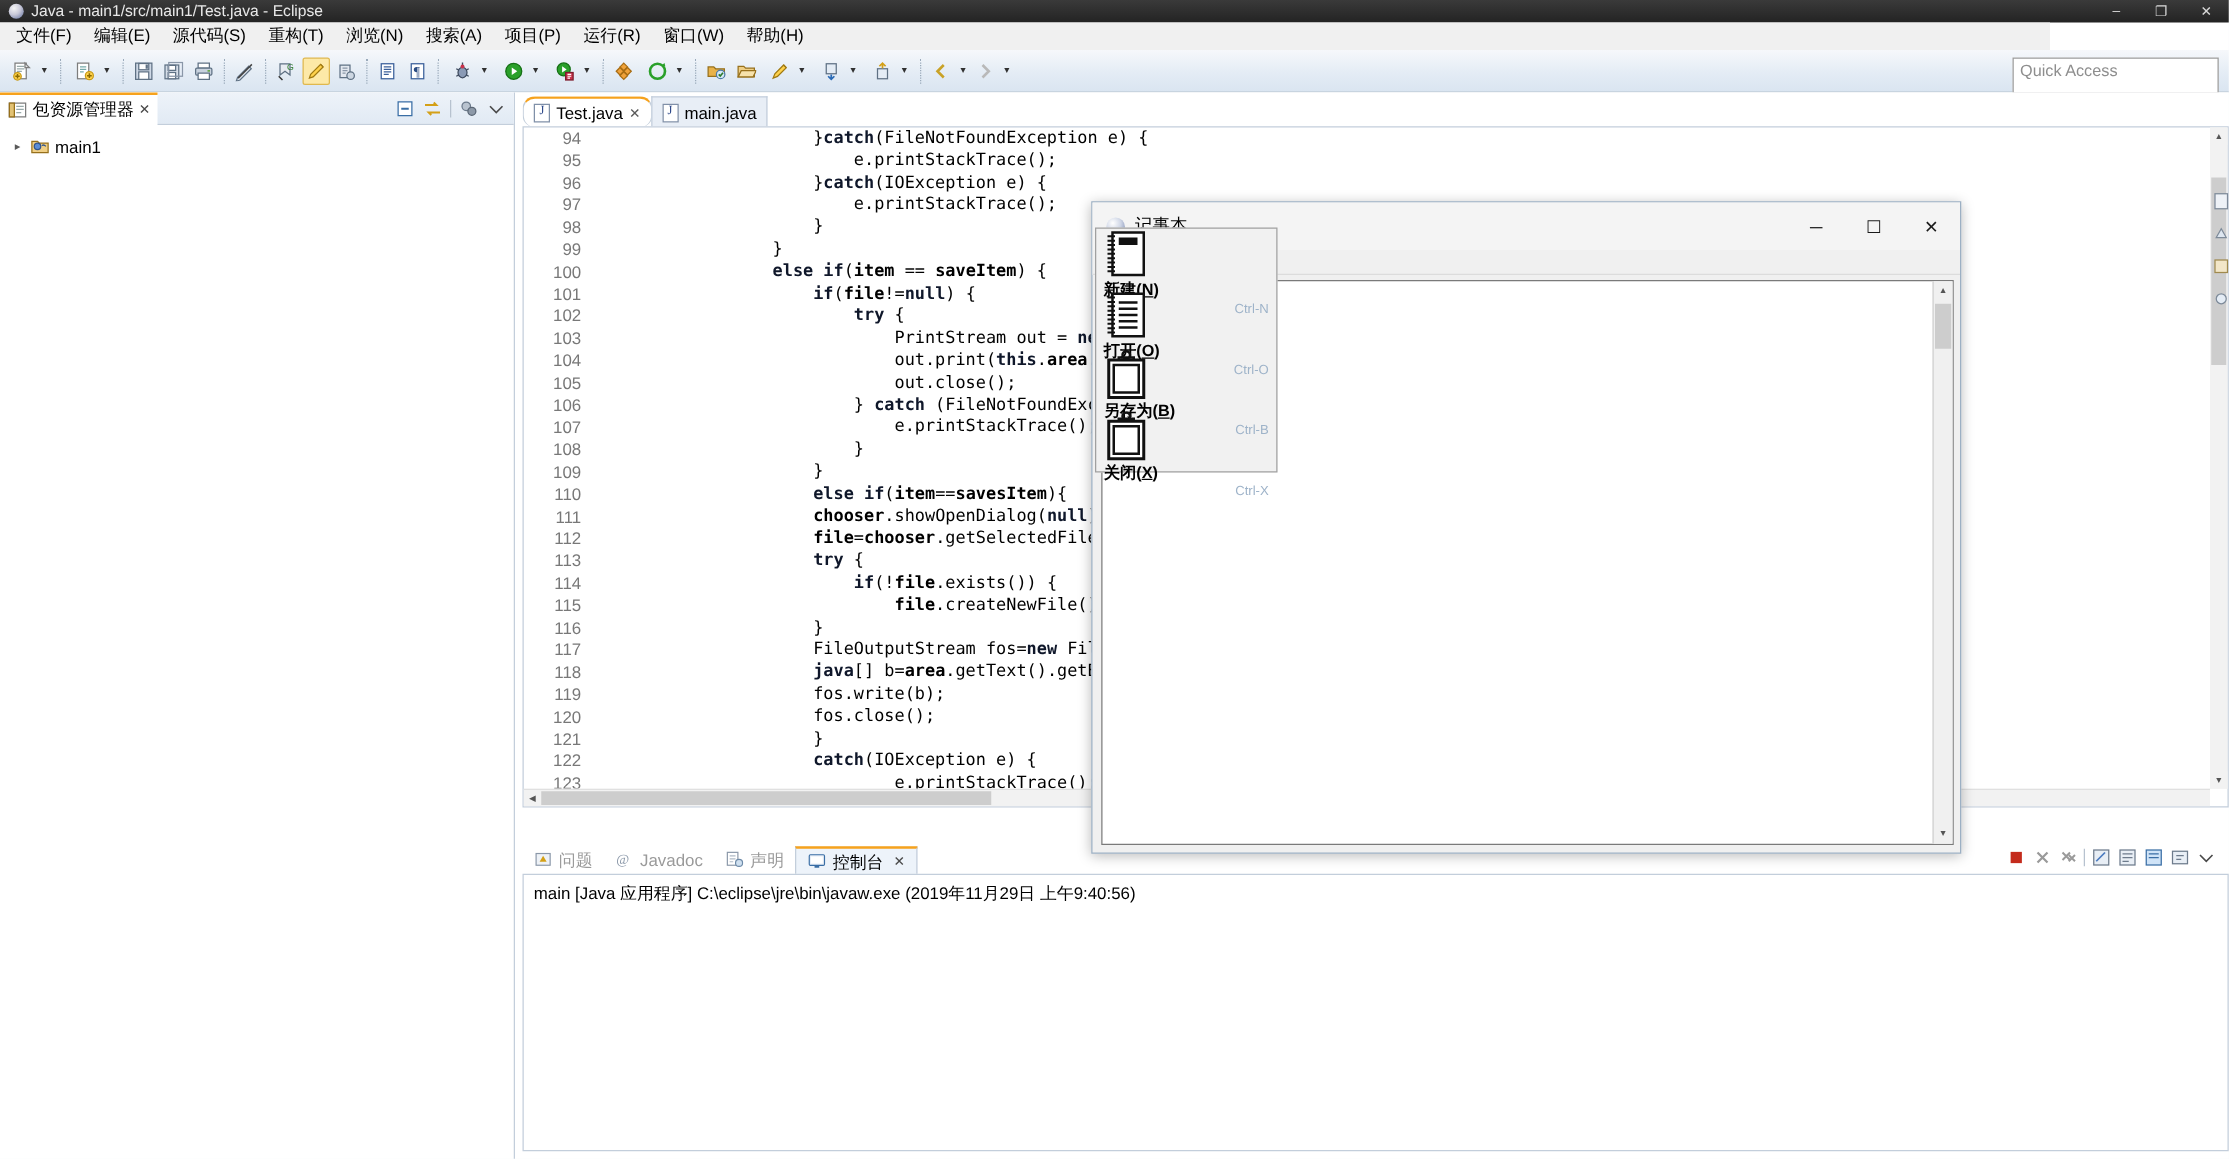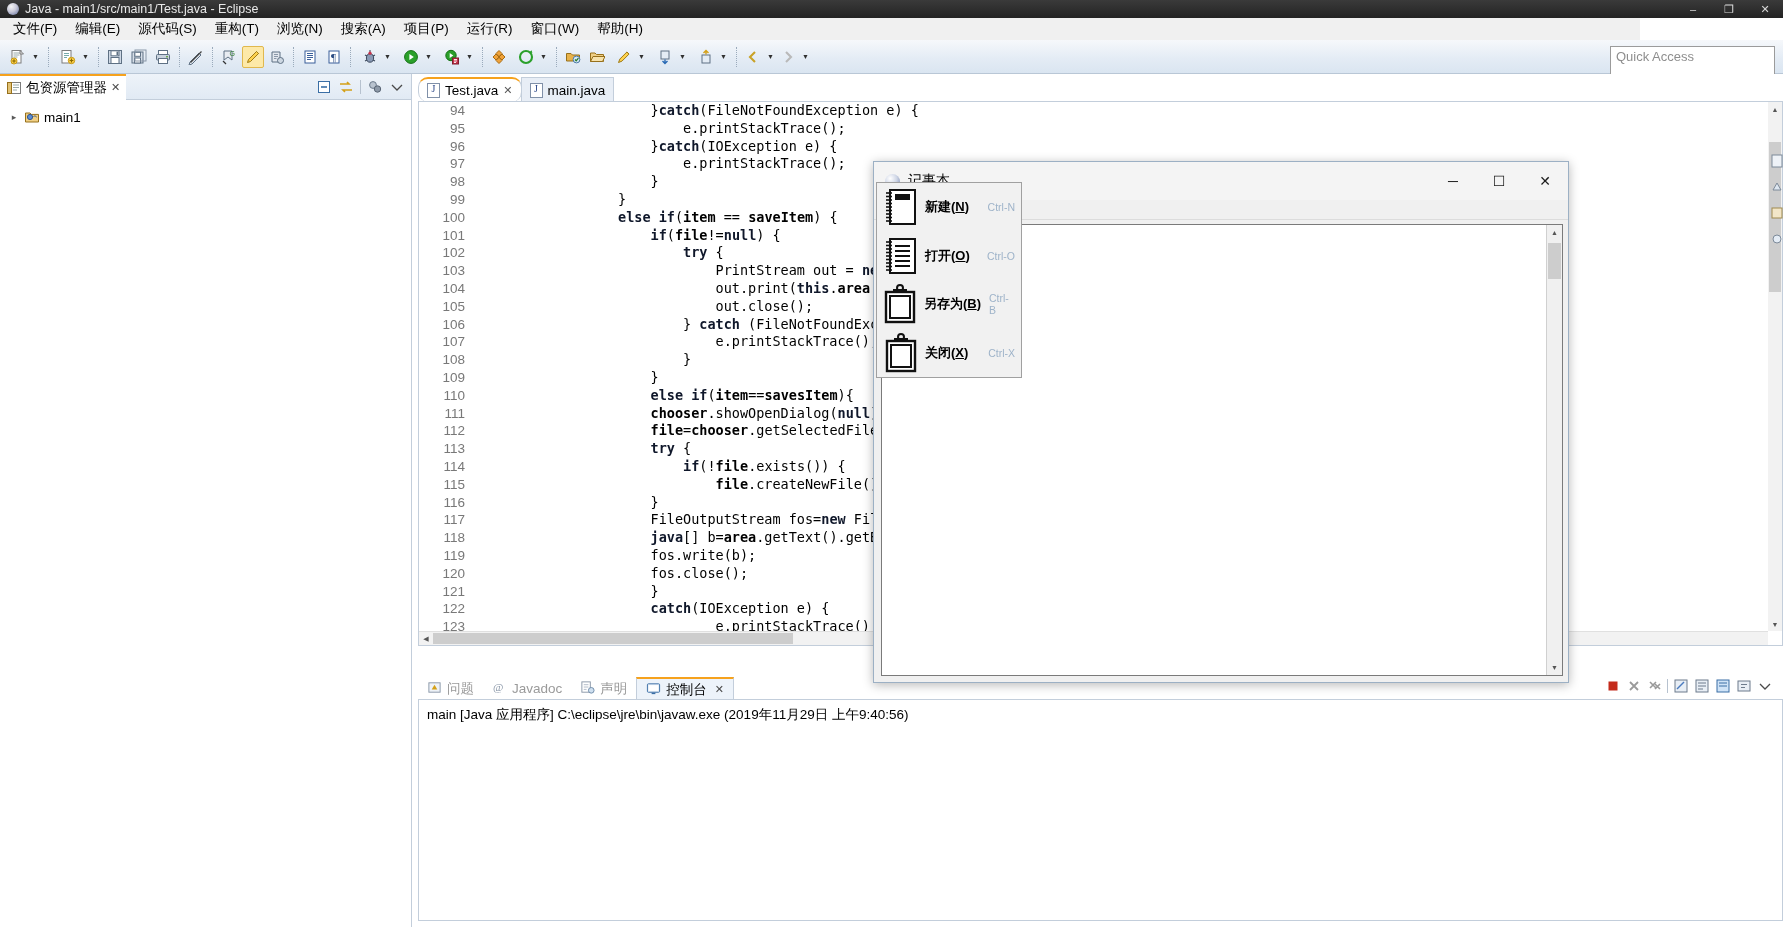--- a/index.html
+++ b/index.html
@@ -159,21 +159,21 @@
                  background:#fff; border:1px solid #7a7a7a; }
   #np-ta-vscroll { position:absolute; right:0; top:0; width:16px; bottom:0; background:#f0f0f0;
                    border-left:1px solid #d0d0d0; }
   #np-ta-vscroll .thumb { position:absolute; left:1px; right:1px; top:18px; height:36px; background:#cdcdcd; }
 
   
   #np-dropdown {
     position:absolute; left:2px; top:20px; width:146px;
     background:#f1f1f1; border:1px solid #a0a0a0;
   }
-  .np-item { display:flex; align-items:center; height:48.5px; padding:0 6px; }
+  .np-item { display:flex; height:48.5px; padding:0 6px;flex-direction:column; }
   .np-item .np-item-icon { width:36px; height:40px; display:flex; align-items:center;
                            justify-content:center; margin-right:6px; }
   .np-item .np-item-label { font-size:13px; font-weight:bold; white-space:nowrap; }
   .np-item .np-item-label u { text-decoration:underline; }
   .np-item .np-item-accel { margin-left:auto; font-size:10.5px; color:#9eb3c9; padding-left:8px; }
 </style>
 </head>
 <body>
 
 <div id="titlebar">

